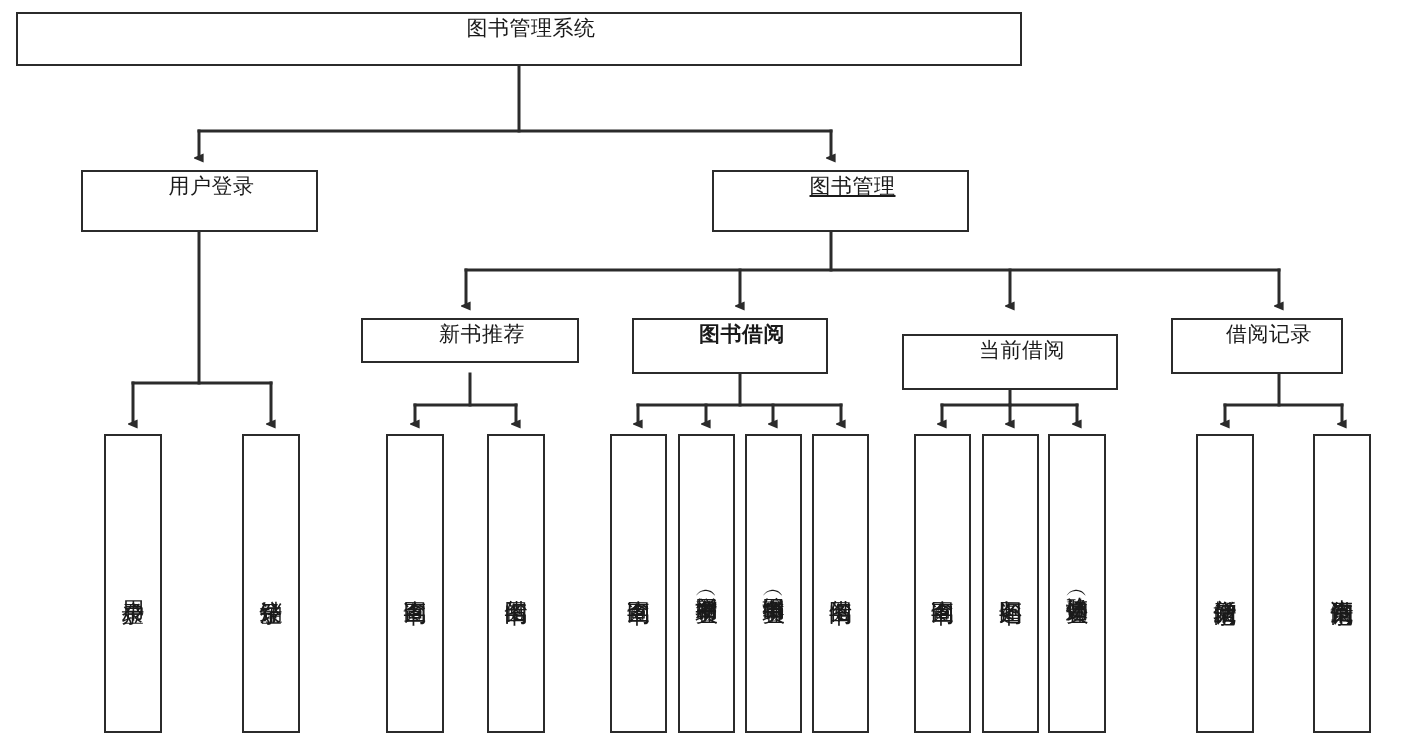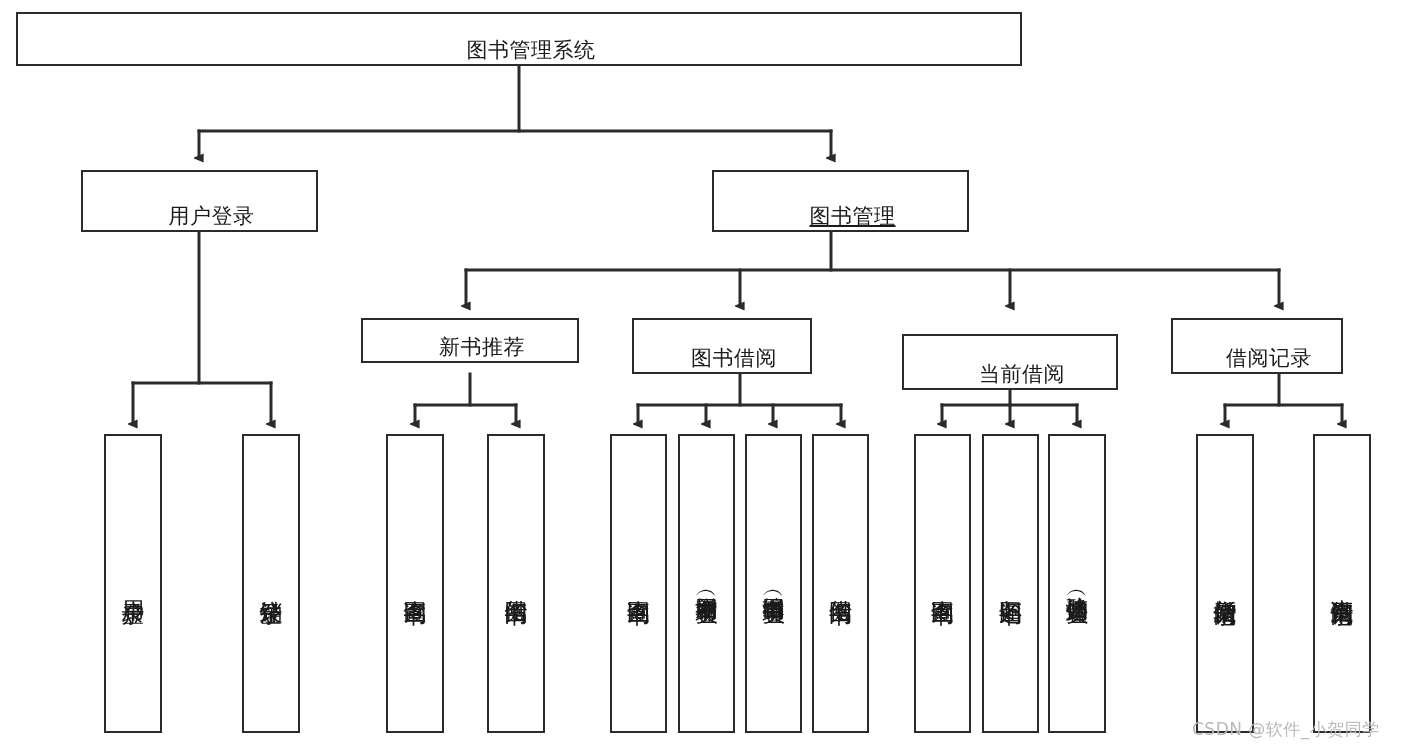--- a/index.html
+++ b/index.html
@@ -22,21 +22,21 @@
     width: 1405px;
     height: 747px;
     pointer-events: none;
   }
   .node {
     position: absolute;
     box-sizing: border-box;
     border: 2.5px solid #2b2b2b;
     background: #ffffff;
     display: flex;
-    align-items: flex-end;
+    align-items: flex-start;
     justify-content: center;
     color: #1a1a1a;
     padding-left: 24px;
   }
   .node.h {
     font-size: 21px;
     letter-spacing: 0.5px;
   }
   .node.h .lbl { white-space: nowrap; }
   .node.v {
@@ -125,21 +125,21 @@
   <div class="node h" style="left:81px;top:170px;width:237px;height:62px;">
     <span class="lbl">用户登录</span>
   </div>
   <div class="node h" style="left:712px;top:170px;width:257px;height:62px;text-decoration:underline;">
     <span class="lbl">图书管理</span>
   </div>
 
   <div class="node h" style="left:361px;top:318px;width:218px;height:45px;">
     <span class="lbl">新书推荐</span>
   </div>
-  <div class="node h" style="left:632px;top:318px;width:180px;height:56px;">
+  <div class="node h" style="left:632px;top:318px;width:196px;height:56px;font-weight:bold;">
     <span class="lbl">图书借阅</span>
   </div>
   <div class="node h" style="left:902px;top:334px;width:216px;height:56px;">
     <span class="lbl">当前借阅</span>
   </div>
   <div class="node h" style="left:1171px;top:318px;width:172px;height:56px;">
     <span class="lbl">借阅记录</span>
   </div>
 
   <div class="node v" style="left:104px;top:434px;width:58px;height:299px;">
@@ -179,15 +179,14 @@
     <span class="lbl">确认归还（管理员）</span>
   </div>
 
   <div class="node v" style="left:1196px;top:434px;width:58px;height:299px;">
     <span class="lbl">新增借阅记录</span>
   </div>
   <div class="node v" style="left:1313px;top:434px;width:58px;height:299px;">
     <span class="lbl">查询借阅记录</span>
   </div>
 
-  <div class="watermark" style="left:1192px;top:718px;">CSDN @软件_小贺同学</div>
 
 </div>
 
 </body></html>

